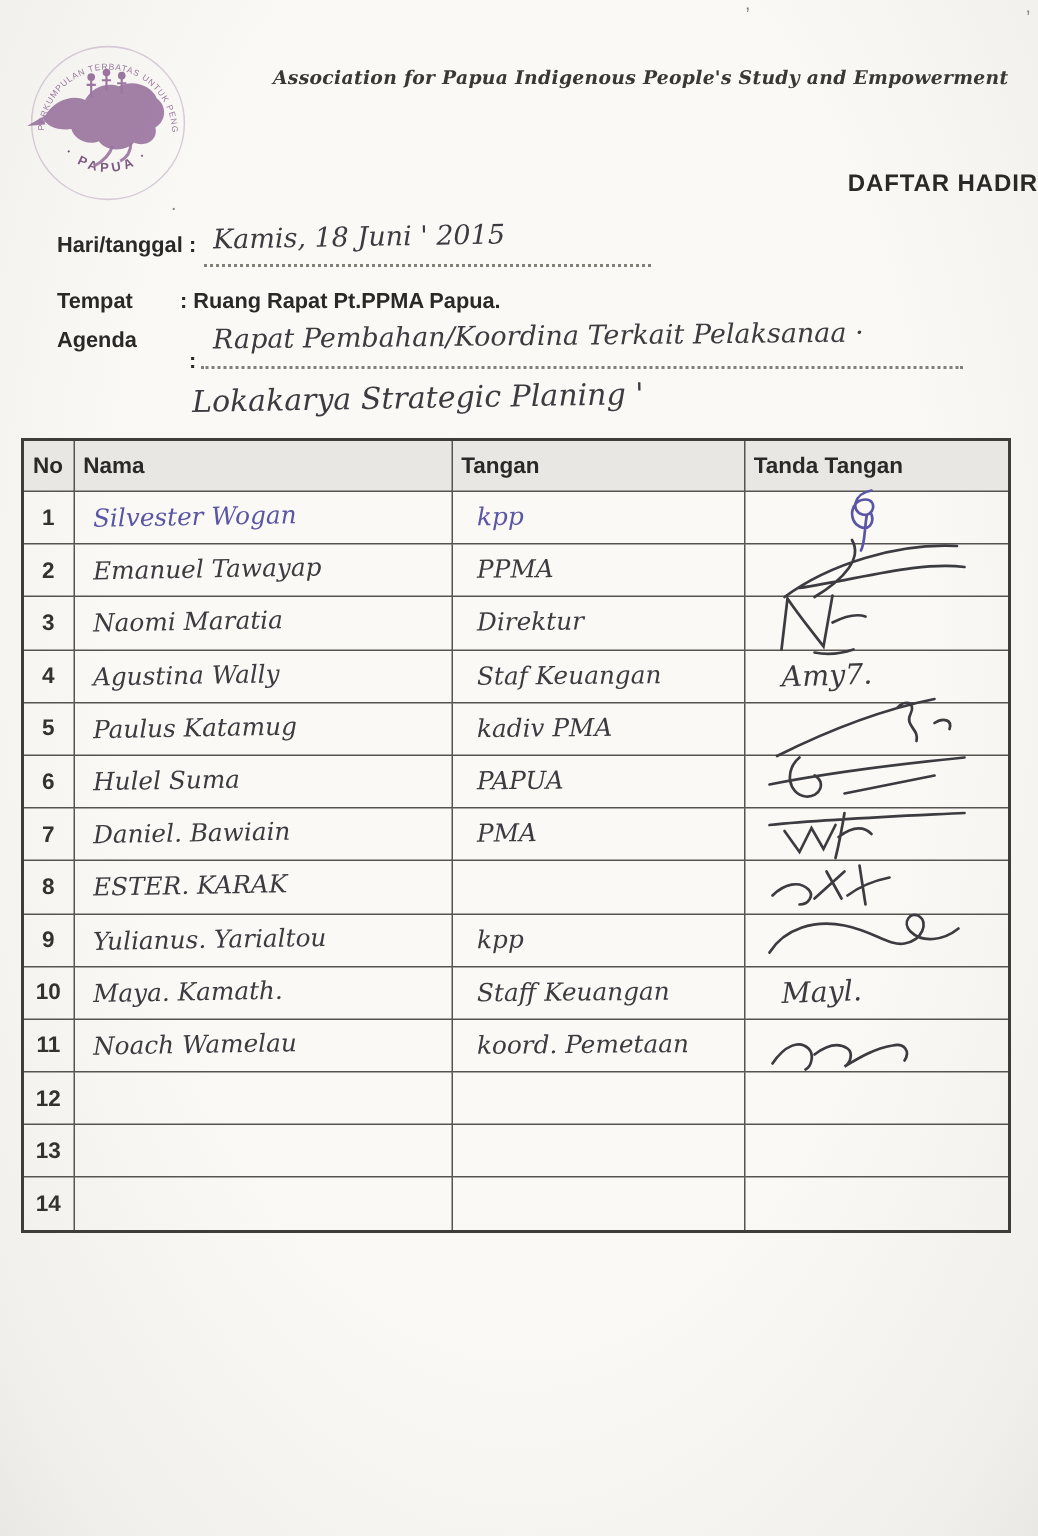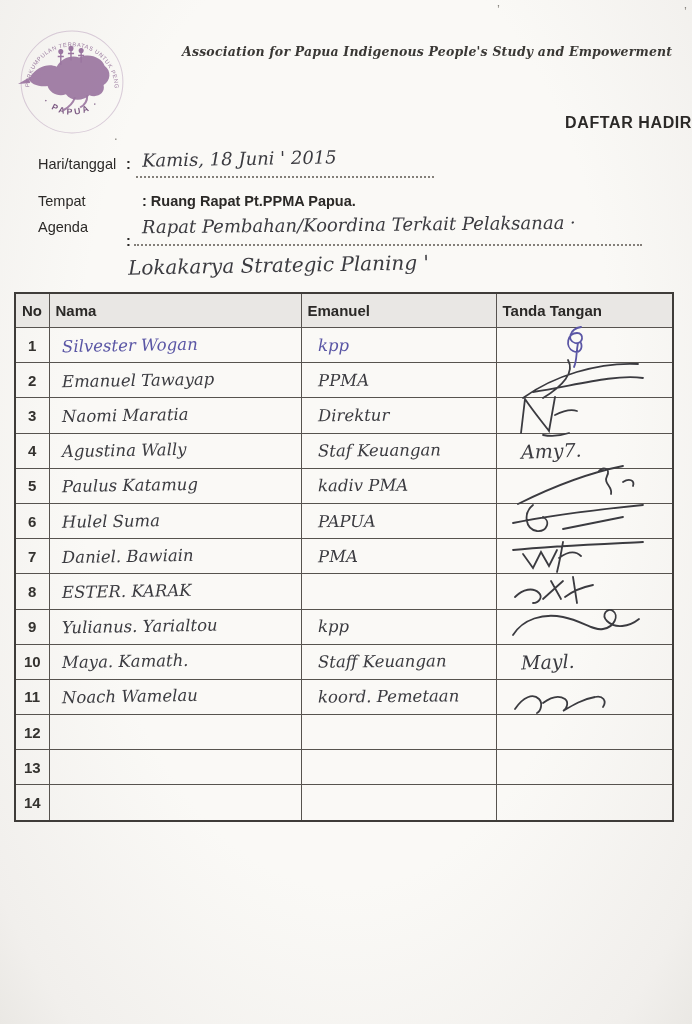--- a/index.html
+++ b/index.html
@@ -18,30 +18,30 @@
   .org{position:absolute; left:182px; top:40px; width:500px;}
   .org1{font-family:"DejaVu Sans", sans-serif; font-weight:700; font-size:15px; letter-spacing:.3px;}
   .org2{margin-top:4px; font-weight:700; font-size:17px; letter-spacing:-.2px;
         transform:scaleX(.96); transform-origin:left; white-space:nowrap;
         border-bottom:2px solid var(--print); display:inline-block; padding-bottom:1px;}
   .org3{margin-top:4px; font-family:"DejaVu Serif", serif; font-style:italic; font-weight:700;
         font-size:12.5px; color:#3a3835; letter-spacing:.2px;}
   .title{position:absolute; left:0; top:114px; width:100%; text-align:right;
          font-weight:700; font-size:16px; letter-spacing:.6px;}
   
-  .flabel{position:absolute; font-weight:400; font-size:14.5px;}
+  .flabel{position:absolute; font-weight:700; font-size:14.5px;}
   .fcolon{position:absolute; font-weight:700; font-size:14.5px;}
   .fvalue{position:absolute; font-weight:700; font-size:14.5px;}
   .dots{position:absolute; border-bottom:2px dotted #6f6a64; opacity:.85;}
   .hand{font-family:"DejaVu Serif", serif; font-style:italic; color:var(--pen); white-space:nowrap;}
   .hw{position:absolute;}
   .hw-hari{left:142px; top:148px; font-size:18px; transform:rotate(-1deg);}
   .dots-hari{left:136px; top:150px; width:298px; height:26px;}
   .lbl-hari{left:38px; top:156px;} .col-hari{left:126px; top:156px;}
-  .lbl-tempat{left:38px; top:193px;} .val-tempat{left:142px; top:193px;}
+  .lbl-tempat{left:38px; top:193px;} .val-tempat{left:120px; top:193px;}
   .lbl-agenda{left:38px; top:219px;} .col-agenda{left:126px; top:233px;}
   .hw-agenda{left:142px; top:214px; font-size:18px; transform:rotate(-.6deg);}
   .dots-agenda{left:134px; top:218px; width:508px; height:26px;}
   .hw-agenda2{left:128px; top:253px; font-size:20px; transform:rotate(-1deg);}
   
   table.att{position:absolute; left:14px; top:292px; width:658px;
     border-collapse:collapse; table-layout:fixed;}
   table.att th, table.att td{border:1.6px solid var(--line); padding:0 6px; overflow:visible;}
   table.att{border:2.5px solid #3f3c39;}
   table.att thead th{height:33px; background:#e9e7e4; font-weight:700; font-size:15px; text-align:left;}
@@ -116,21 +116,21 @@
     <colgroup>
         <col style="width:34px">
         <col style="width:252px">
         <col style="width:195px">
         <col style="width:177px">
       </colgroup>
     <thead>
       <tr>
         <th>No</th>
         <th>Nama</th>
-        <th>Emanuel</th>
+        <th>Tangan</th>
         <th>Tanda Tangan</th>
       </tr>
     </thead>
     <tbody id="rows">
         <tr>
           <td class="c-no">1</td>
           <td class="c-nama"><span class="hand ink-blue">Silvester Wogan</span></td>
           <td class="c-jab"><span class="hand ink-blue">kpp</span></td>
           <td class="c-sig">
             <svg width="150" height="44" viewBox="0 0 150 44">

